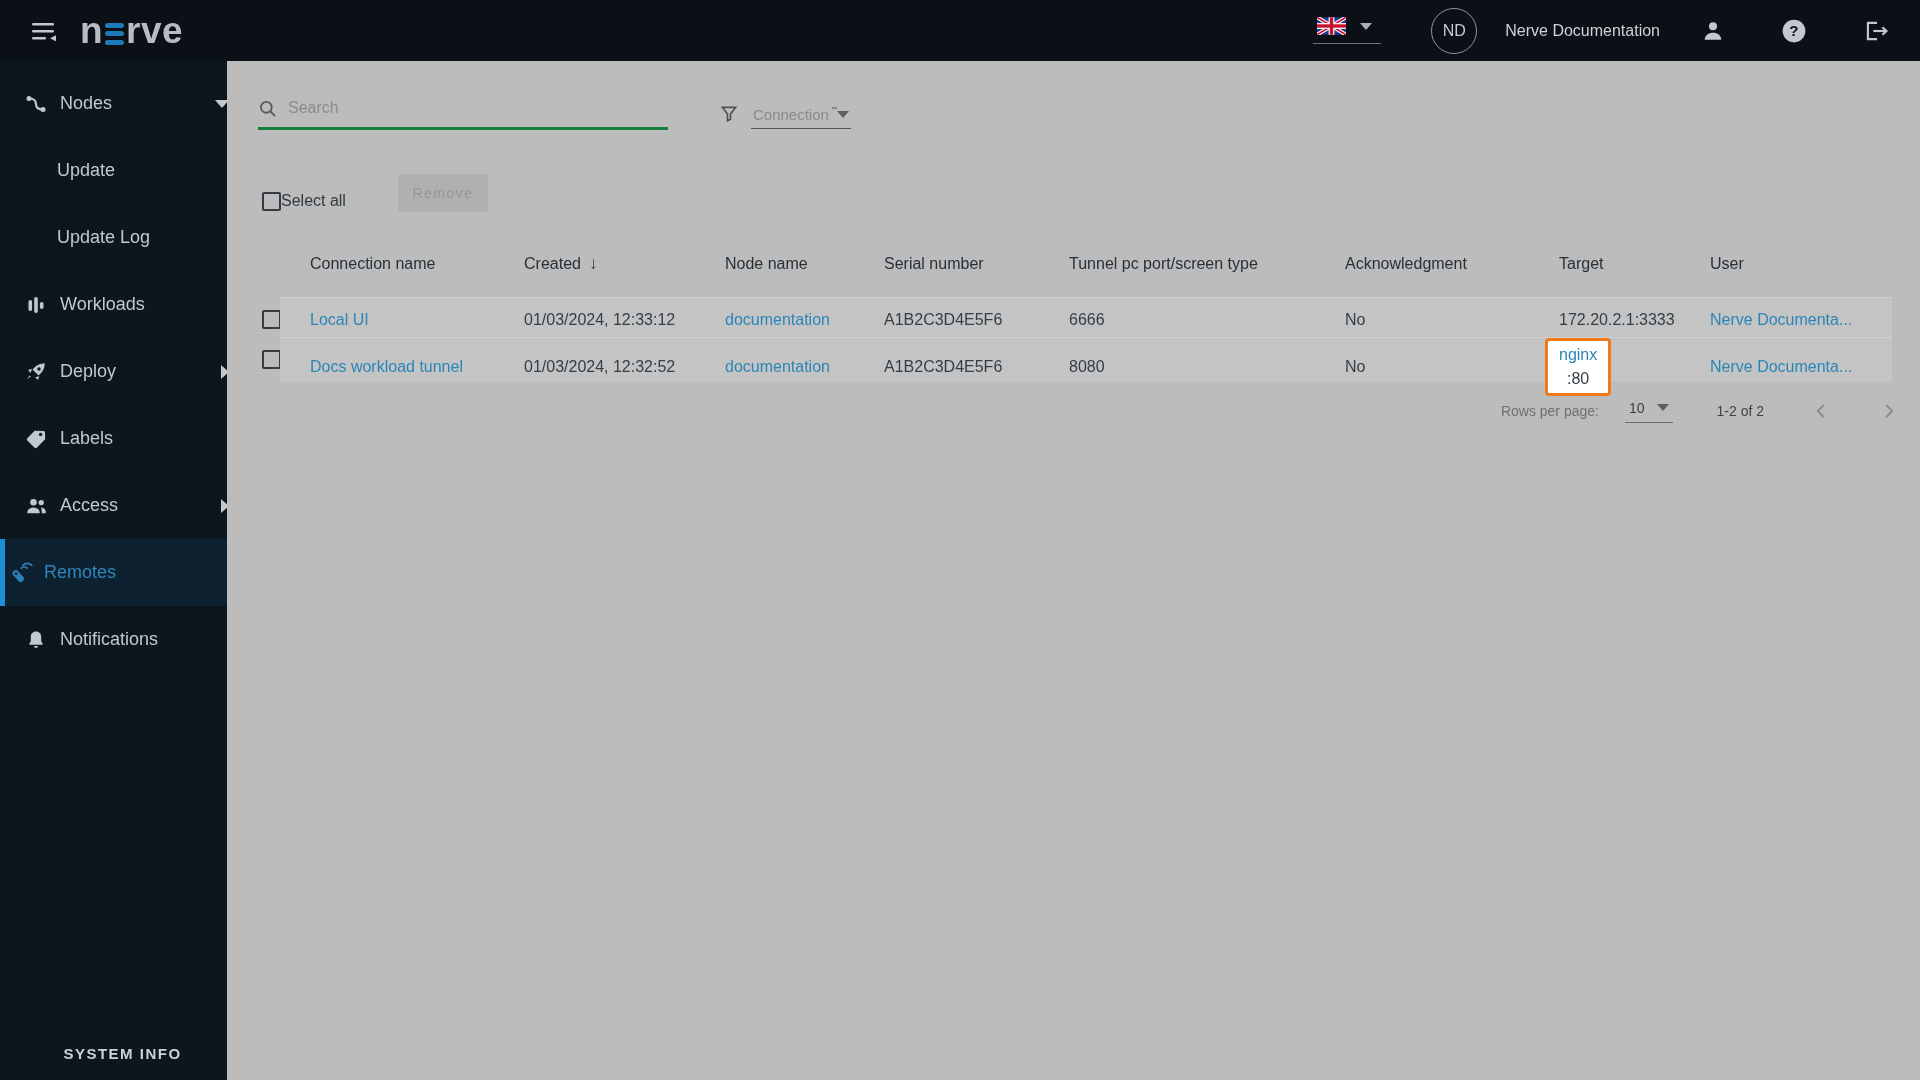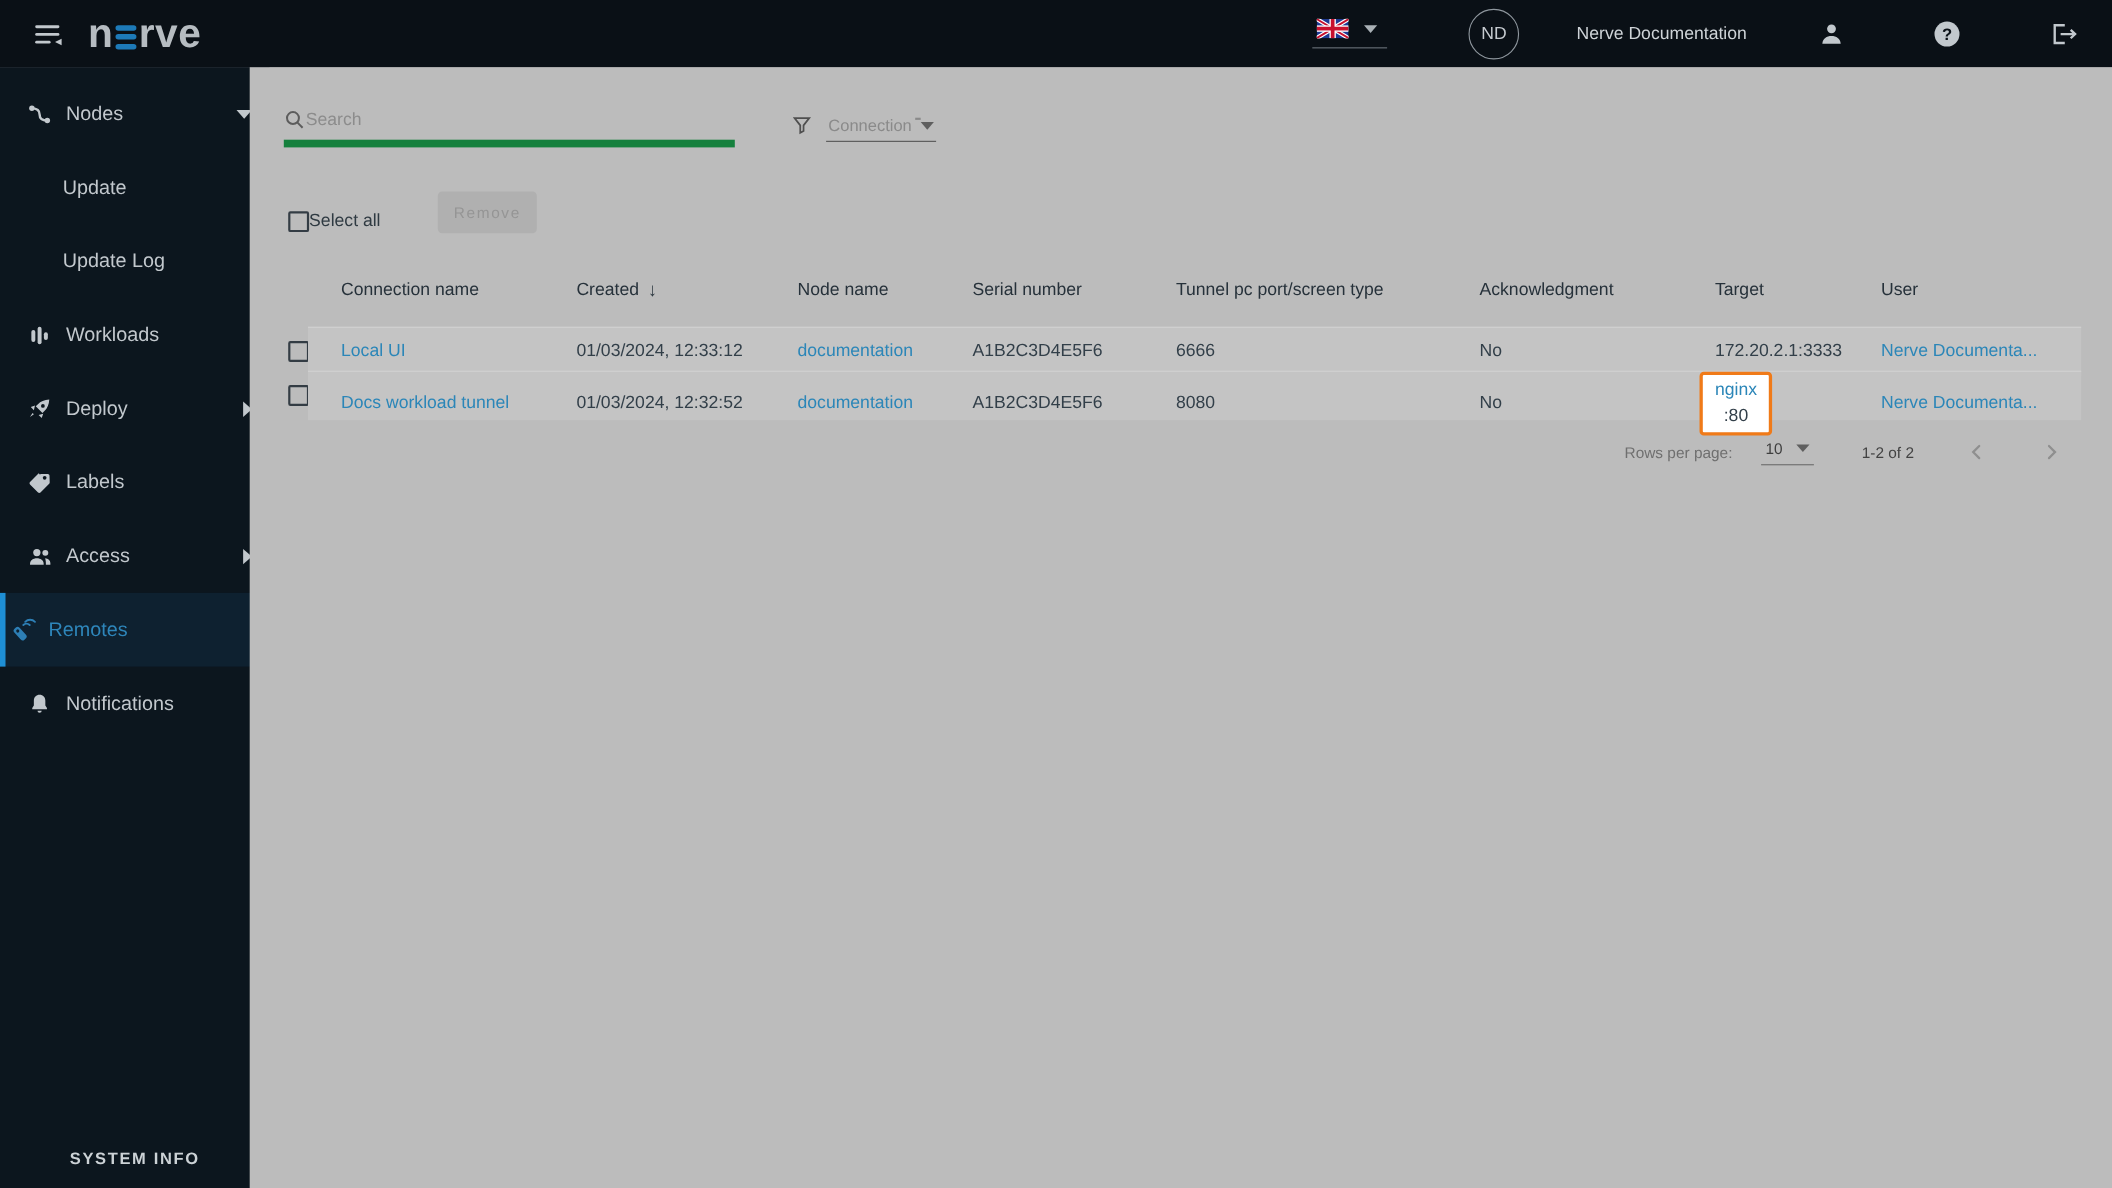--- a/index.html
+++ b/index.html
@@ -7,21 +7,21 @@
               font-family:"Liberation Sans", sans-serif; }
 
   
   .topbar { position:absolute; left:0; top:0; width:1920px; height:61px;
             background:#0a1016; display:flex; align-items:center; z-index:10; }
   .hamburger { margin-left:30px; cursor:pointer; display:flex; }
   .logo { margin-left:22px; display:flex; align-items:center; cursor:default; }
   .logo .ltr { font-size:37px; font-weight:600; color:#b6bcc1; letter-spacing:.5px; line-height:1; }
   .logo-bars { display:inline-flex; flex-direction:column; gap:3.5px; margin:0 2px; transform:translateY(3px); }
   .logo-bars i { width:19px; height:5px; border-radius:2.5px; background:#1d7ab8; }
-  .topbar-right { margin-left:auto; display:flex; align-items:center;gap:24px; }
+  .topbar-right { margin-left:auto; display:flex; align-items:center; }
   .lang { display:flex; flex-direction:column; cursor:pointer; margin-right:50px; }
   .lang-row { display:flex; align-items:center; gap:14px; padding:0 4px 8px 4px; }
   .lang-underline { border-bottom:1px solid #6a737a; width:68px; }
   .caret-down { width:0; height:0; border-left:6px solid transparent; border-right:6px solid transparent; border-top:7px solid #aab1b6; }
   .avatar { width:46px; height:46px; border-radius:50%; border:1.5px solid #8f979e;
             display:flex; align-items:center; justify-content:center; color:#c6cbd0;
             font-size:16px; margin-right:28px; cursor:pointer; }
   .account-name { color:#ced3d7; font-size:16px; margin-right:40px; }
   .tb-icon { margin-right:55px; cursor:pointer; display:flex; }
   .tb-icon:last-child { margin-right:30px; }
@@ -41,22 +41,22 @@
                     border-top:8px solid #c2c8cd; }
   .nav-caret-right { margin-left:auto; margin-right:16px; width:0; height:0;
                      border-top:7px solid transparent; border-bottom:7px solid transparent;
                      border-left:8px solid #c2c8cd; }
   .system-info { position:absolute; bottom:18px; width:100%; text-align:center;
                  color:#ccd2d6; font-size:15px; font-weight:bold; letter-spacing:1.5px; cursor:pointer; }
 
   
   .main { position:absolute; left:227px; top:61px; width:1693px; height:1019px; background:#bcbcbc; }
 
-  .search { position:absolute; left:31px; top:38px; width:410px; display:flex; align-items:flex-end;
-            padding-bottom:8px; border-bottom:7px solid #15803d; }
+  .search { position:absolute; left:31px; top:38px; width:410px; display:flex; align-items:flex-start;
+            gap:10px; padding-bottom:8px; border-bottom:3px solid #15803d; }
   .search input { border:none; background:transparent; outline:none; font-size:16px; color:#3a3a3a;
                   font-family:"Liberation Sans", sans-serif; width:100%; }
   .search input::placeholder { color:#8c8c8c; }
 
   .filter { position:absolute; left:492px; top:42px; display:flex; align-items:flex-end; gap:12px; }
   .filter-field { display:flex; align-items:center; gap:8px; border-bottom:1px solid #555;
                   padding:0 2px 5px 2px; cursor:pointer; }
   .filter-label { color:#8a8a8a; font-size:15px; position:relative; }
   .trunc-mark { position:absolute; right:-8px; top:1px; width:5px; height:2px; background:#8a8a8a; }
   .caret-sm { width:0; height:0; border-left:6px solid transparent; border-right:6px solid transparent;
@@ -79,21 +79,21 @@
   .grid8 > div:first-child { padding-left:30px; }
   .th { font-size:16px; color:#26313a; display:flex; align-items:center; gap:8px; }
   .sort-arrow { font-size:17px; color:#2f3a42; cursor:pointer; }
   .row-band { background:#c4c4c4; border-top:1px solid #d2d2d2; height:45px; }
   .tbl-row-wrap { height:45px; }
   .cell { font-size:16px; color:#323f49; }
   .link { color:#2b86b8; cursor:pointer; }
   .hl-box { display:inline-flex; align-items:center; gap:6px; background:#ffffff;
             border:3px solid #f07a18; border-radius:4px; padding:5px 11px; margin-left:-14px;flex-direction:column; }
 
-  .pagination { position:absolute; top:332px; right:44px; height:36px; display:flex;
+  .pagination { position:absolute; top:332px; right:20px; height:36px; display:flex;
                 align-items:center; font-size:14px; color:#6f6f6f;margin-left:21px; }
   .rpp-select { display:flex; align-items:center; gap:12px; border-bottom:1px solid #6b6b6b;
                 padding:0 4px 6px 4px; margin-left:26px; cursor:pointer; color:#3f3f3f; }
   .range { margin-left:44px; color:#424242; }
   .page-chevron { margin-left:46px; cursor:pointer; display:flex; }
 </style>
 </head>
 <body>
 
 <div class="topbar">

